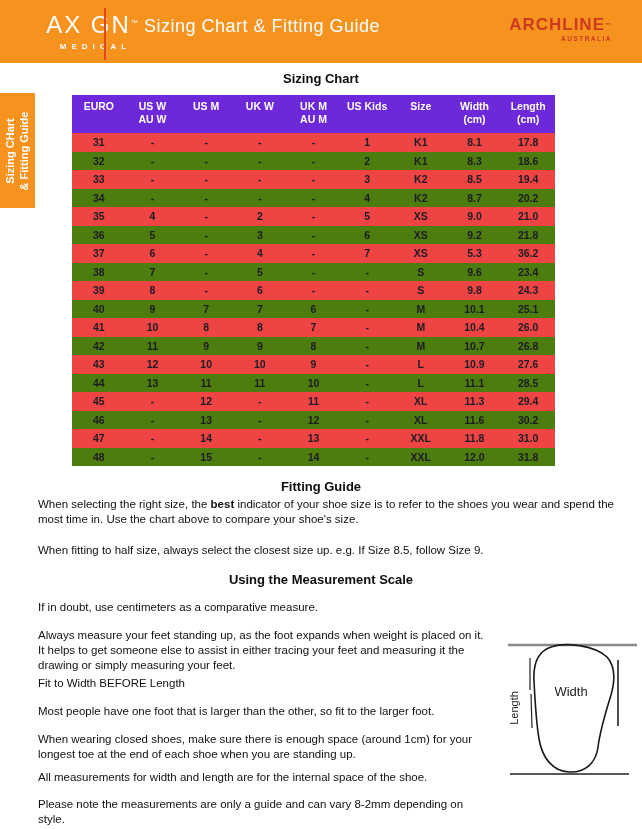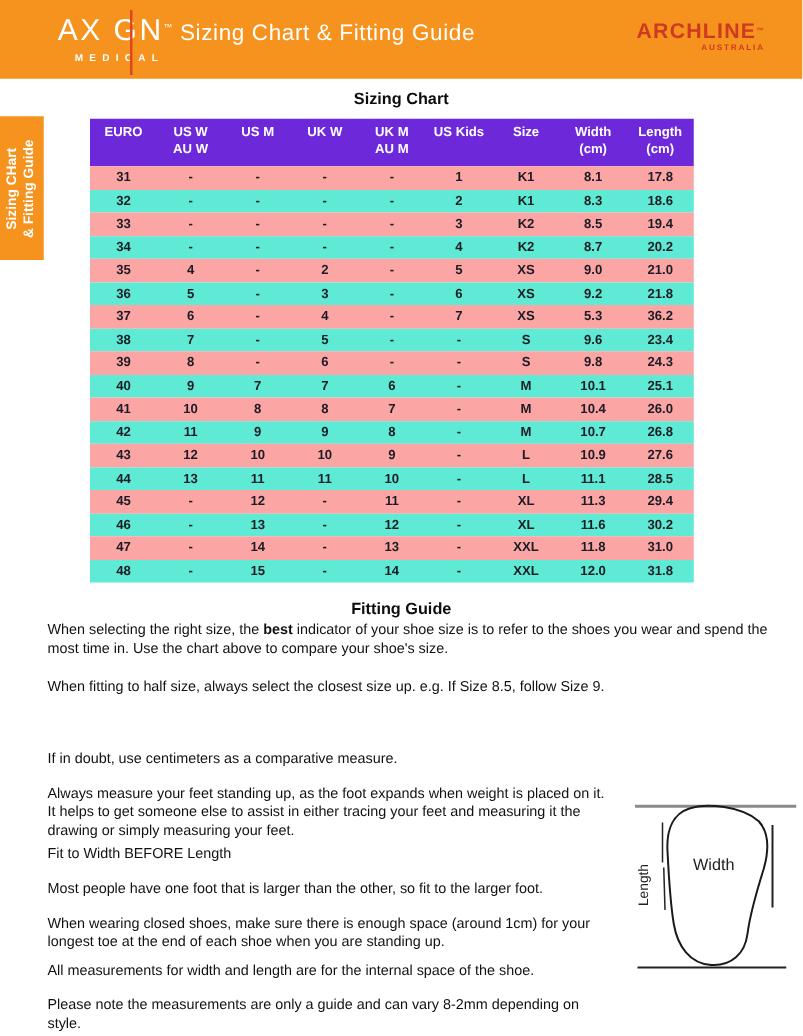--- a/index.html
+++ b/index.html
@@ -32,22 +32,22 @@
   .section-h { position:absolute; left:0; width:642px; text-align:center;
                font-size:13px; font-weight:700; color:#0d0d0d; }
 
   
   .sizing-table { position:absolute; left:72px; top:95px; width:483px; }
   .t-head { display:grid; grid-template-columns:repeat(9,1fr); background:#6d28d9;
             height:38px; }
   .th { color:#fff; font-weight:700; font-size:10.5px; text-align:center;
         padding-top:5px; line-height:13px; }
   .tr { display:grid; grid-template-columns:repeat(9,1fr); height:18.5px; }
-  .tr.odd  { background:#fca5a5; }
-  .tr.even { background:#5eead4; }
+  .tr.odd  { background:#ef4444; }
+  .tr.even { background:#4d7c0f; }
   .td { font-size:10.5px; font-weight:700; color:#1c1c24; text-align:center;
         line-height:18.5px; }
 
   
   .para { position:absolute; left:38px; font-size:11.5px; line-height:15px; color:#111; }
   .b { font-weight:700; }
 
   
   .foot-diagram { position:absolute; left:505px; top:636px; width:135px; height:145px; }
 </style>
@@ -322,20 +322,21 @@
       </div>
   </div>
 
   <div class="section-h" style="top:479px">Fitting Guide</div>
 
   <div class="para" style="top:497px; width:592px">
     <span>When selecting the right size, the </span><span class="b">best</span><span> indicator of your shoe size is to refer to the shoes you wear and spend the most time in. Use the chart above to compare your shoe's size.</span>
   </div>
   <div class="para" style="top:543px; width:592px">When fitting to half size, always select the closest size up. e.g. If Size 8.5, follow Size 9.</div>
 
+  <div class="section-h" style="top:572px">Using the Measurement Scale</div>
 
   <div class="para" style="top:600px; width:470px">If in doubt, use centimeters as a comparative measure.</div>
   <div class="para" style="top:628px; width:448px">Always measure your feet standing up, as the foot expands when weight is placed on it. It helps to get someone else to assist in either tracing your feet and measuring it the drawing or simply measuring your feet.</div>
   <div class="para" style="top:676px; width:448px">Fit to Width BEFORE Length</div>
   <div class="para" style="top:704px; width:470px">Most people have one foot that is larger than the other, so fit to the larger foot.</div>
   <div class="para" style="top:732px; width:448px">When wearing closed shoes, make sure there is enough space (around 1cm) for your longest toe at the end of each shoe when you are standing up.</div>
   <div class="para" style="top:770px; width:470px">All measurements for width and length are for the internal space of the shoe.</div>
   <div class="para" style="top:797px; width:448px">Please note the measurements are only a guide and can vary 8-2mm depending on style.</div>
 
   <svg class="foot-diagram" viewBox="0 0 135 145">

